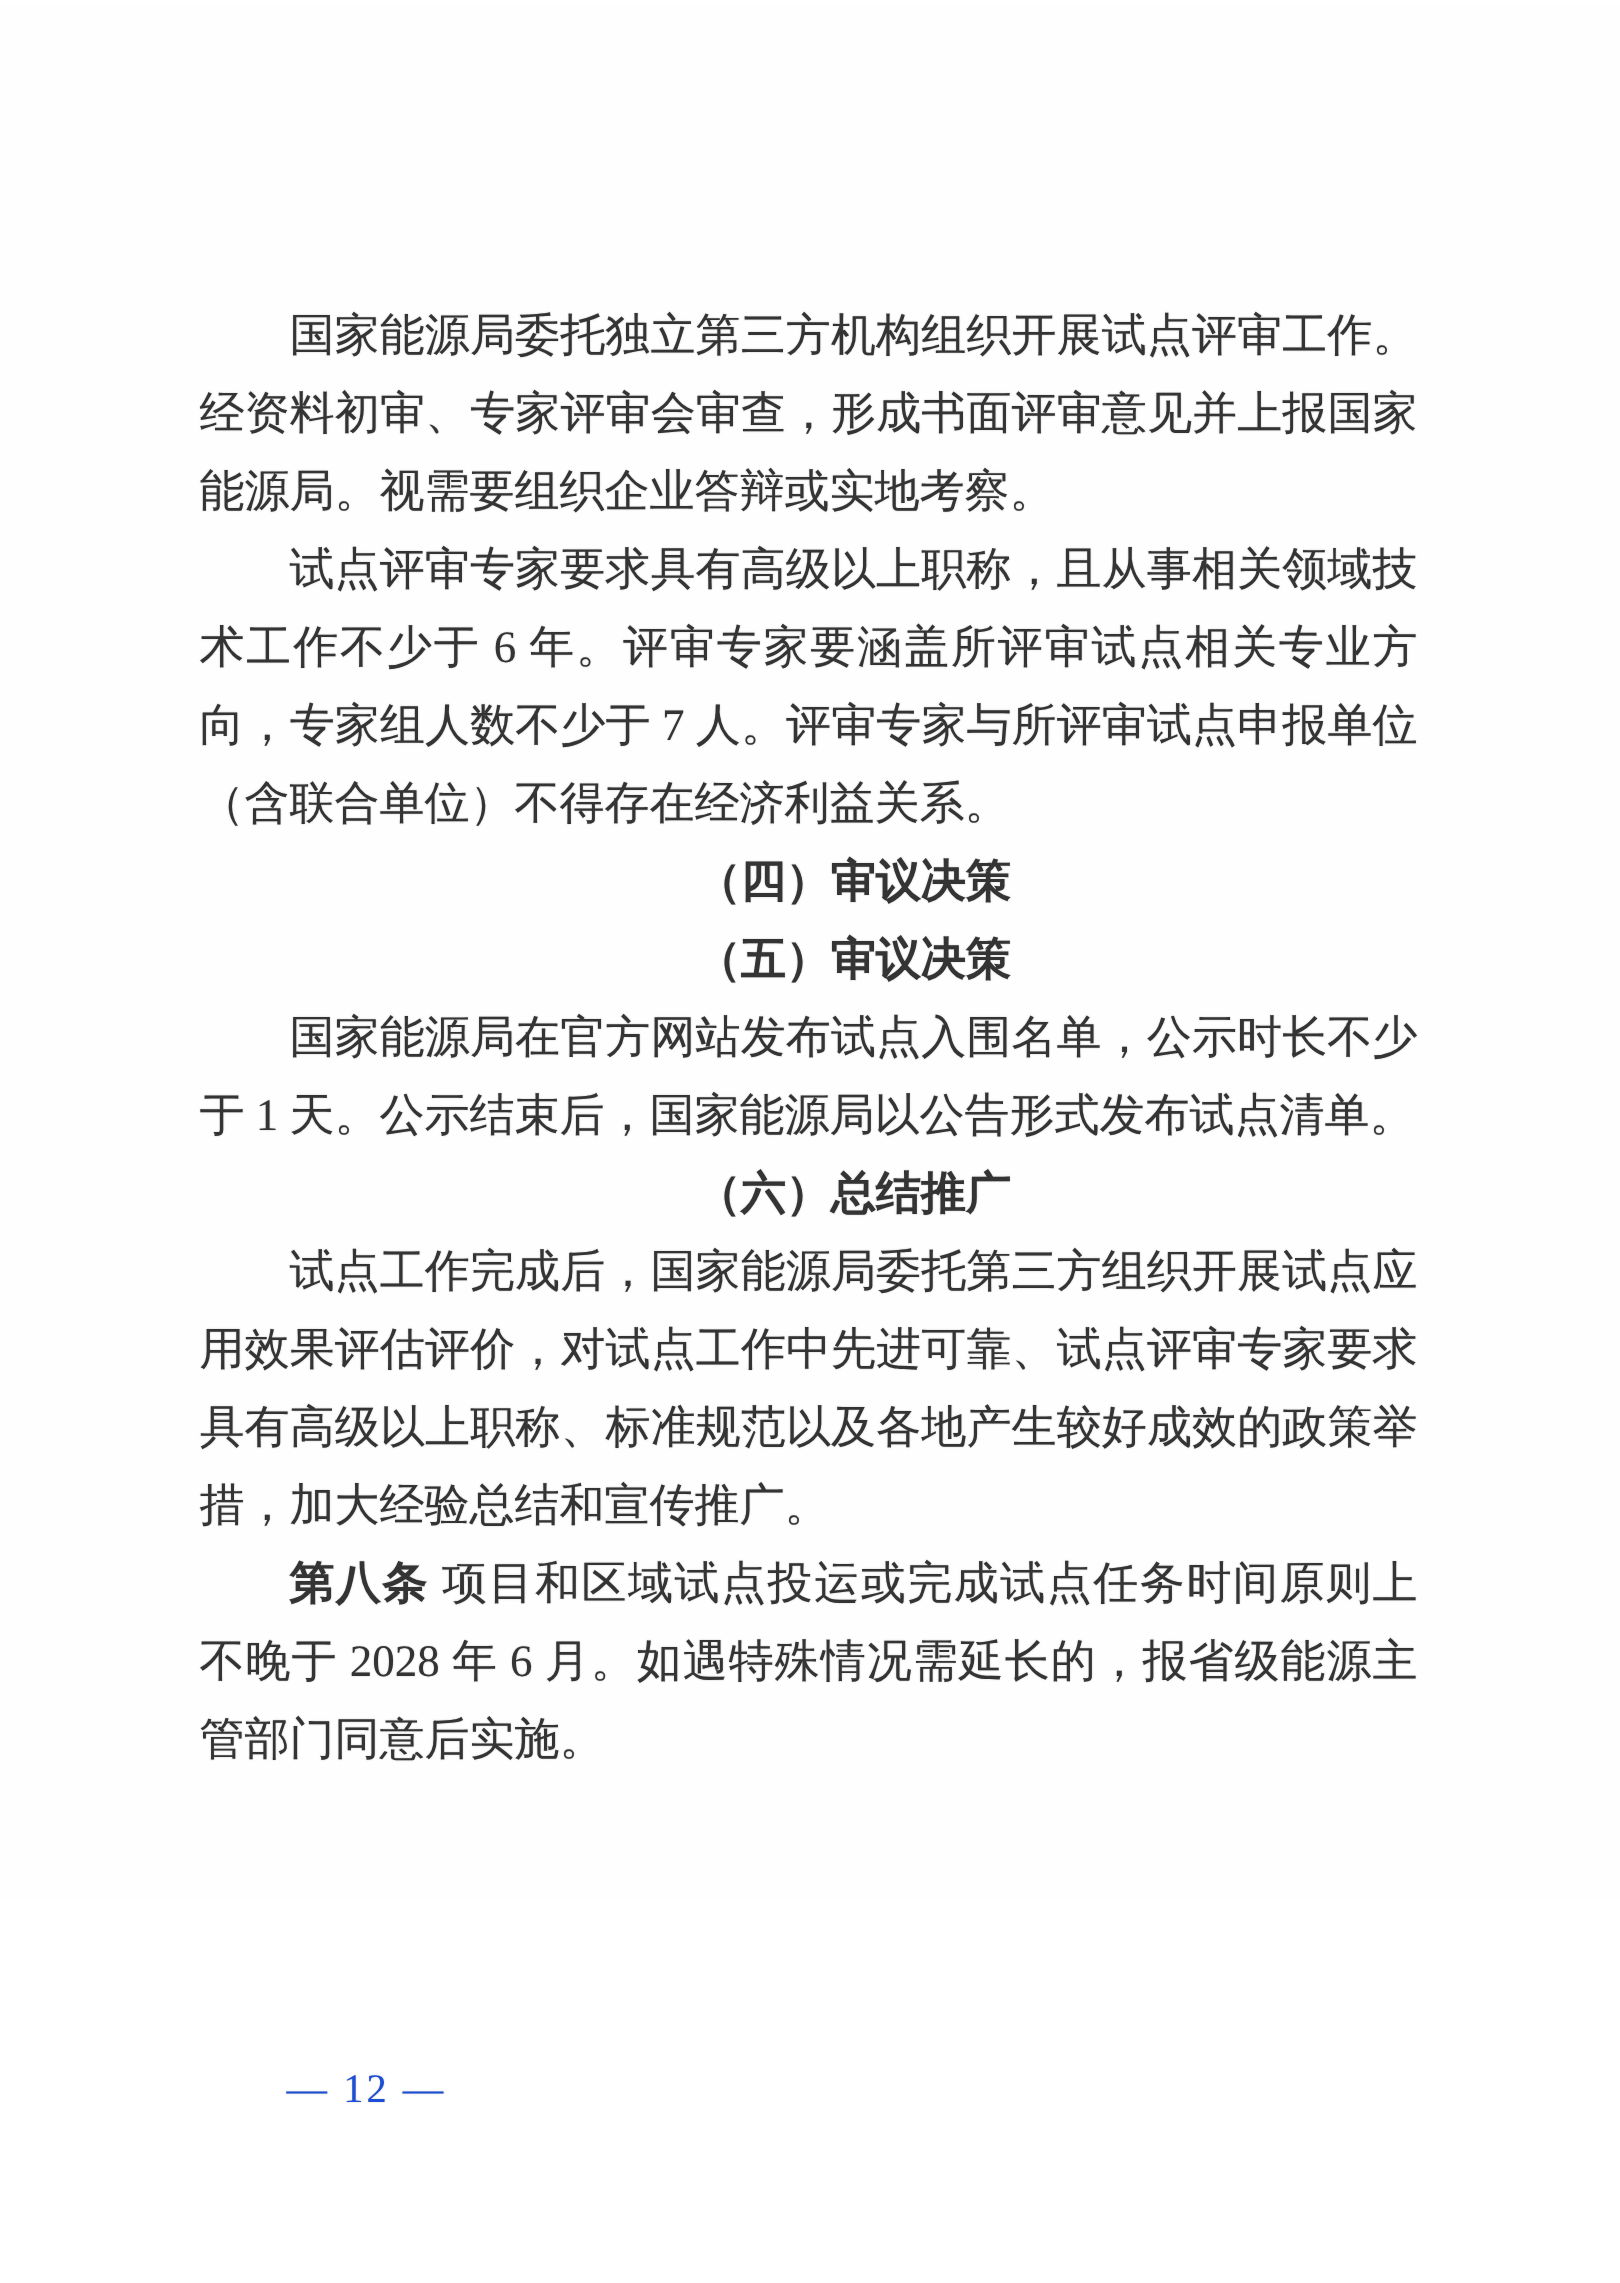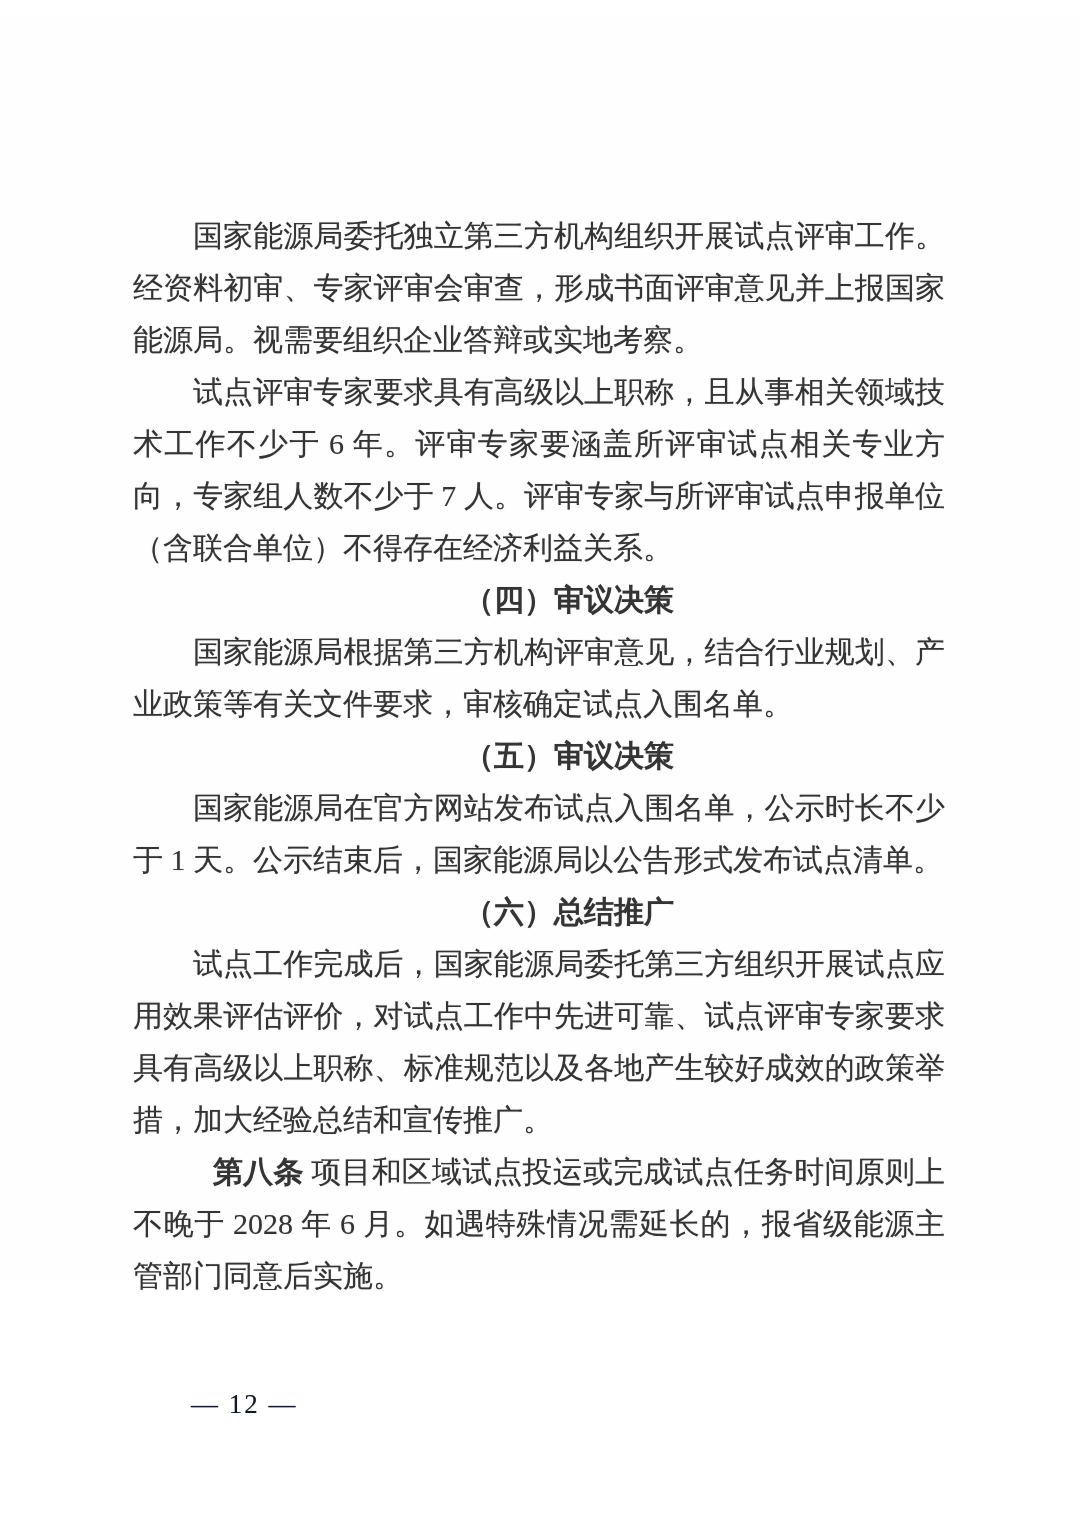--- a/index.html
+++ b/index.html
@@ -11,21 +11,21 @@
     height: 1522px;
     position: relative;
     background: #ffffff;
     font-family: "Liberation Serif", "DejaVu Serif", serif;
     color: #343434;
     overflow: hidden;
   }
   .page {
     position: absolute;
     left: 0;
-    top: 16px;
+    top: 4px;
     width: 1080px;
     height: 1262px;
     background: #fefefe;
   }
   .content {
     position: absolute;
     left: 133px;
     top: 194px;
     width: 812px;
     font-size: 30px;
@@ -36,42 +36,40 @@
   .content p {
     margin: 0;
     text-indent: 60px;
   }
   .content p.heading {
     font-weight: bold;
     text-align: center;
   }
   .article-label {
     font-weight: bold;
-    margin-left: 20px;
   }
   .page-number {
     position: absolute;
     left: 191px;
     top: 1368px;
     font-size: 27px;
     line-height: 40px;
     letter-spacing: 2px;
-    color: #0f172a;
+    color: #1d4ed8;
     text-shadow: 0 0 1px rgba(70,70,70,0.4);
   }
 </style>
 </head>
 <body>
 
 <div class="page">
   <div class="content" id="paragraphs">
       <p class="body">国家能源局委托独立第三方机构组织开展试点评审工作。经资料初审、专家评审会审查，形成书面评审意见并上报国家能源局。视需要组织企业答辩或实地考察。</p>
       <p class="body">试点评审专家要求具有高级以上职称，且从事相关领域技术工作不少于 6 年。评审专家要涵盖所评审试点相关专业方向，专家组人数不少于 7 人。评审专家与所评审试点申报单位（含联合单位）不得存在经济利益关系。</p>
       <p class="heading">（四）审议决策</p>
-      <p class="body">国家能源局根据第三方机构评审意见，结合行业规划、产业政策等有关文件要求，审核确定试点入围名单。</p>
       <p class="heading">（五）审议决策</p>
       <p class="body">国家能源局在官方网站发布试点入围名单，公示时长不少于 1 天。公示结束后，国家能源局以公告形式发布试点清单。</p>
       <p class="heading">（六）总结推广</p>
       <p class="body">试点工作完成后，国家能源局委托第三方组织开展试点应用效果评估评价，对试点工作中先进可靠、试点评审专家要求具有高级以上职称、标准规范以及各地产生较好成效的政策举措，加大经验总结和宣传推广。</p>
       <p class="article"><span class="article-label">第八条</span> <span>项目和区域试点投运或完成试点任务时间原则上不晚于 2028 年 6 月。如遇特殊情况需延长的，报省级能源主管部门同意后实施。</span></p>
     </div>
   <div class="page-number">— 12 —</div>
 </div>
 
 </body></html>

